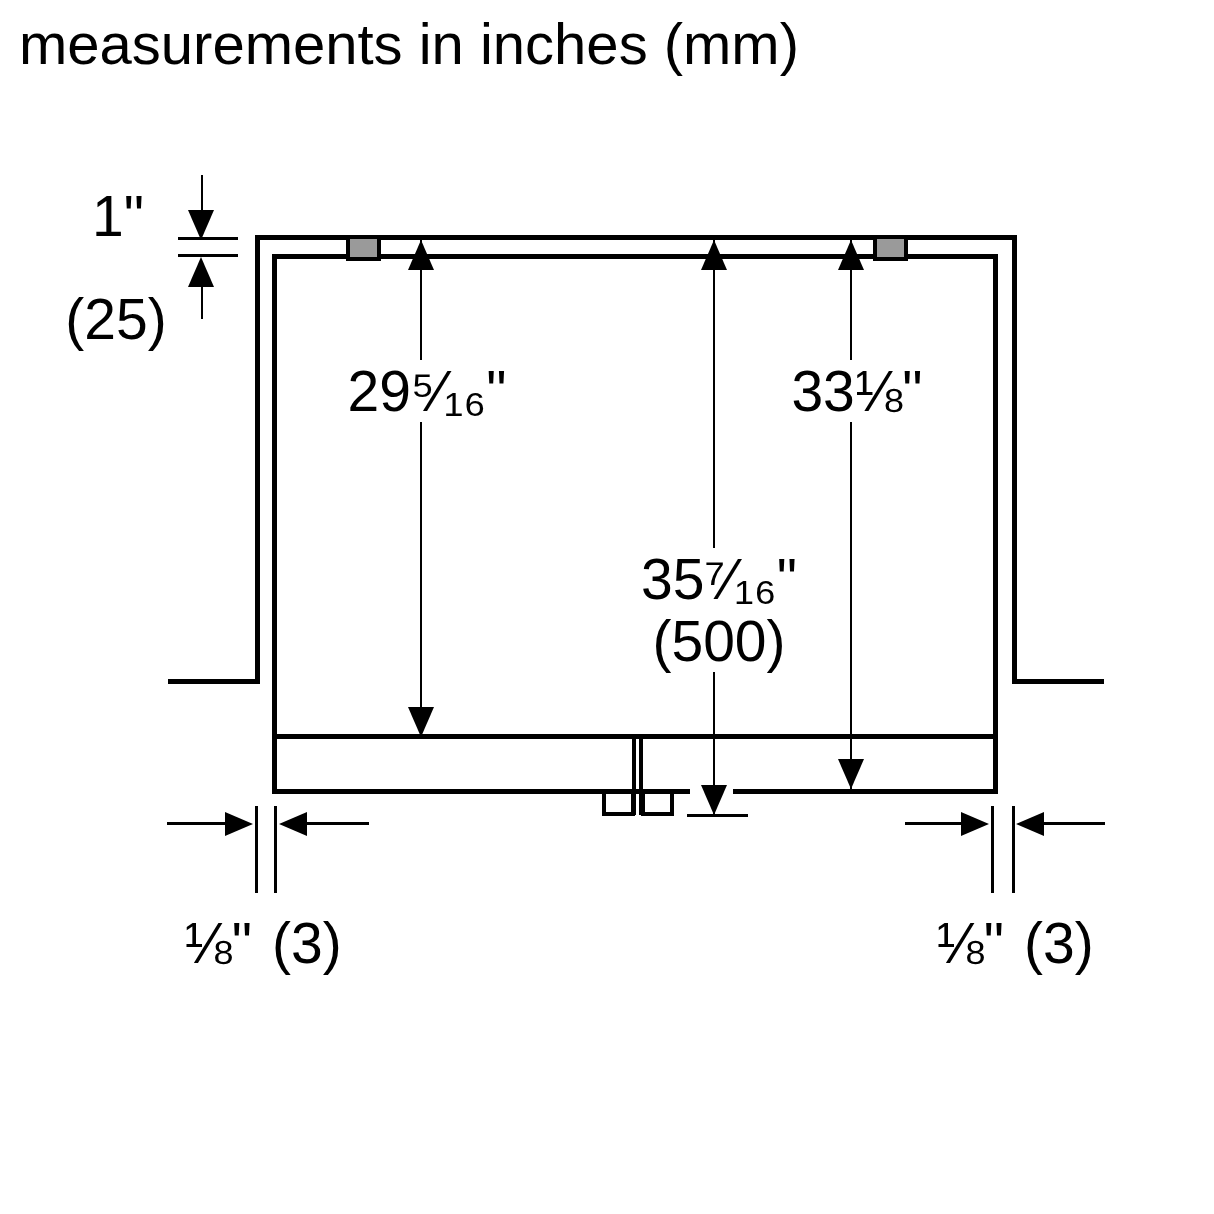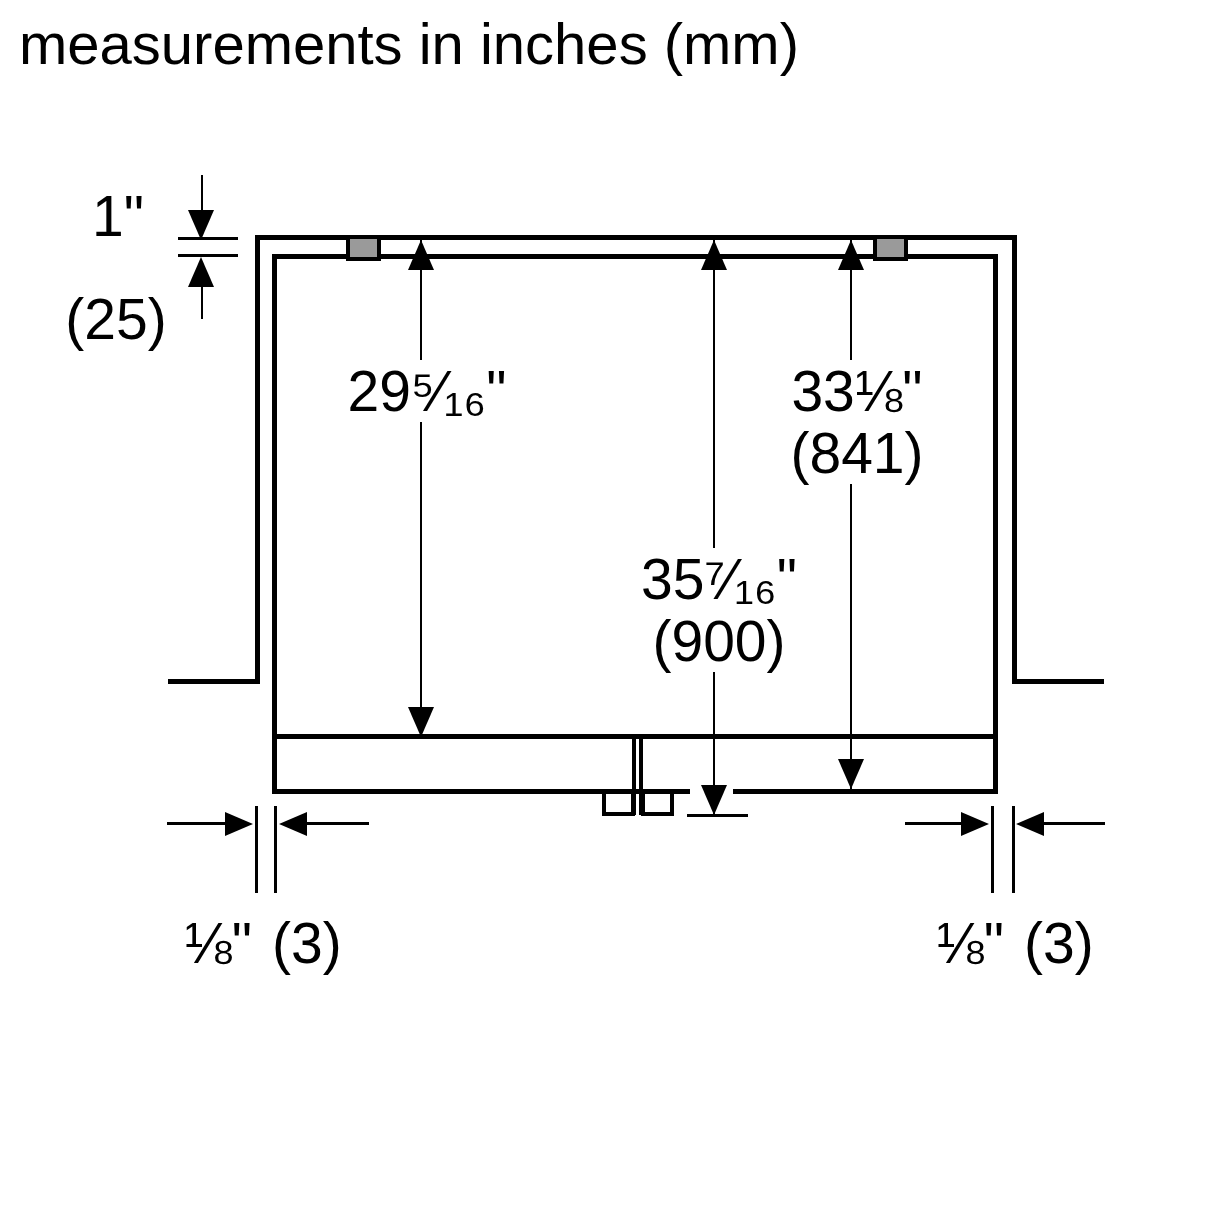--- a/index.html
+++ b/index.html
@@ -84,29 +84,28 @@
   <div class="dimline" style="left:420px;top:240px;width:2px;height:497px;"></div>
   <div class="lbl lbl-c lbl-bg" style="left:427px;top:360px;">
     <div>29⁵⁄₁₆"</div>
   </div>
   <div class="arr arr-up" style="left:408px;top:240px;"></div>
   <div class="arr arr-down" style="left:408px;top:707px;"></div>
 
   <div class="dimline" style="left:850px;top:240px;width:2px;height:549px;"></div>
   <div class="lbl lbl-c lbl-bg" style="left:857px;top:360px;">
     <div>33⅛"</div>
-    <div>(841)</div>
   </div>
   <div class="arr arr-up" style="left:838px;top:240px;"></div>
   <div class="arr arr-down" style="left:838px;top:759px;"></div>
 
   <div class="dimline" style="left:713px;top:240px;width:2px;height:575px;"></div>
   <div class="lbl lbl-c lbl-bg" style="left:719px;top:548px;">
     <div>35⁷⁄₁₆"</div>
-    <div>(900)</div>
+    <div>(500)</div>
   </div>
   <div class="arr arr-up" style="left:701px;top:240px;"></div>
   <div class="arr arr-down" style="left:701px;top:785px;"></div>
   <div class="ln" style="left:687px;top:814px;width:61px;height:3px;"></div>
 
   <div class="tick" style="left:255px;top:806px;width:3px;height:87px;"></div>
   <div class="tick" style="left:274px;top:806px;width:3px;height:87px;"></div>
   <div class="dimline" style="left:167px;top:822px;width:58px;height:3px;"></div>
   <div class="arr arr-right" style="left:225px;top:812px;"></div>
   <div class="arr arr-left" style="left:279px;top:812px;"></div>

